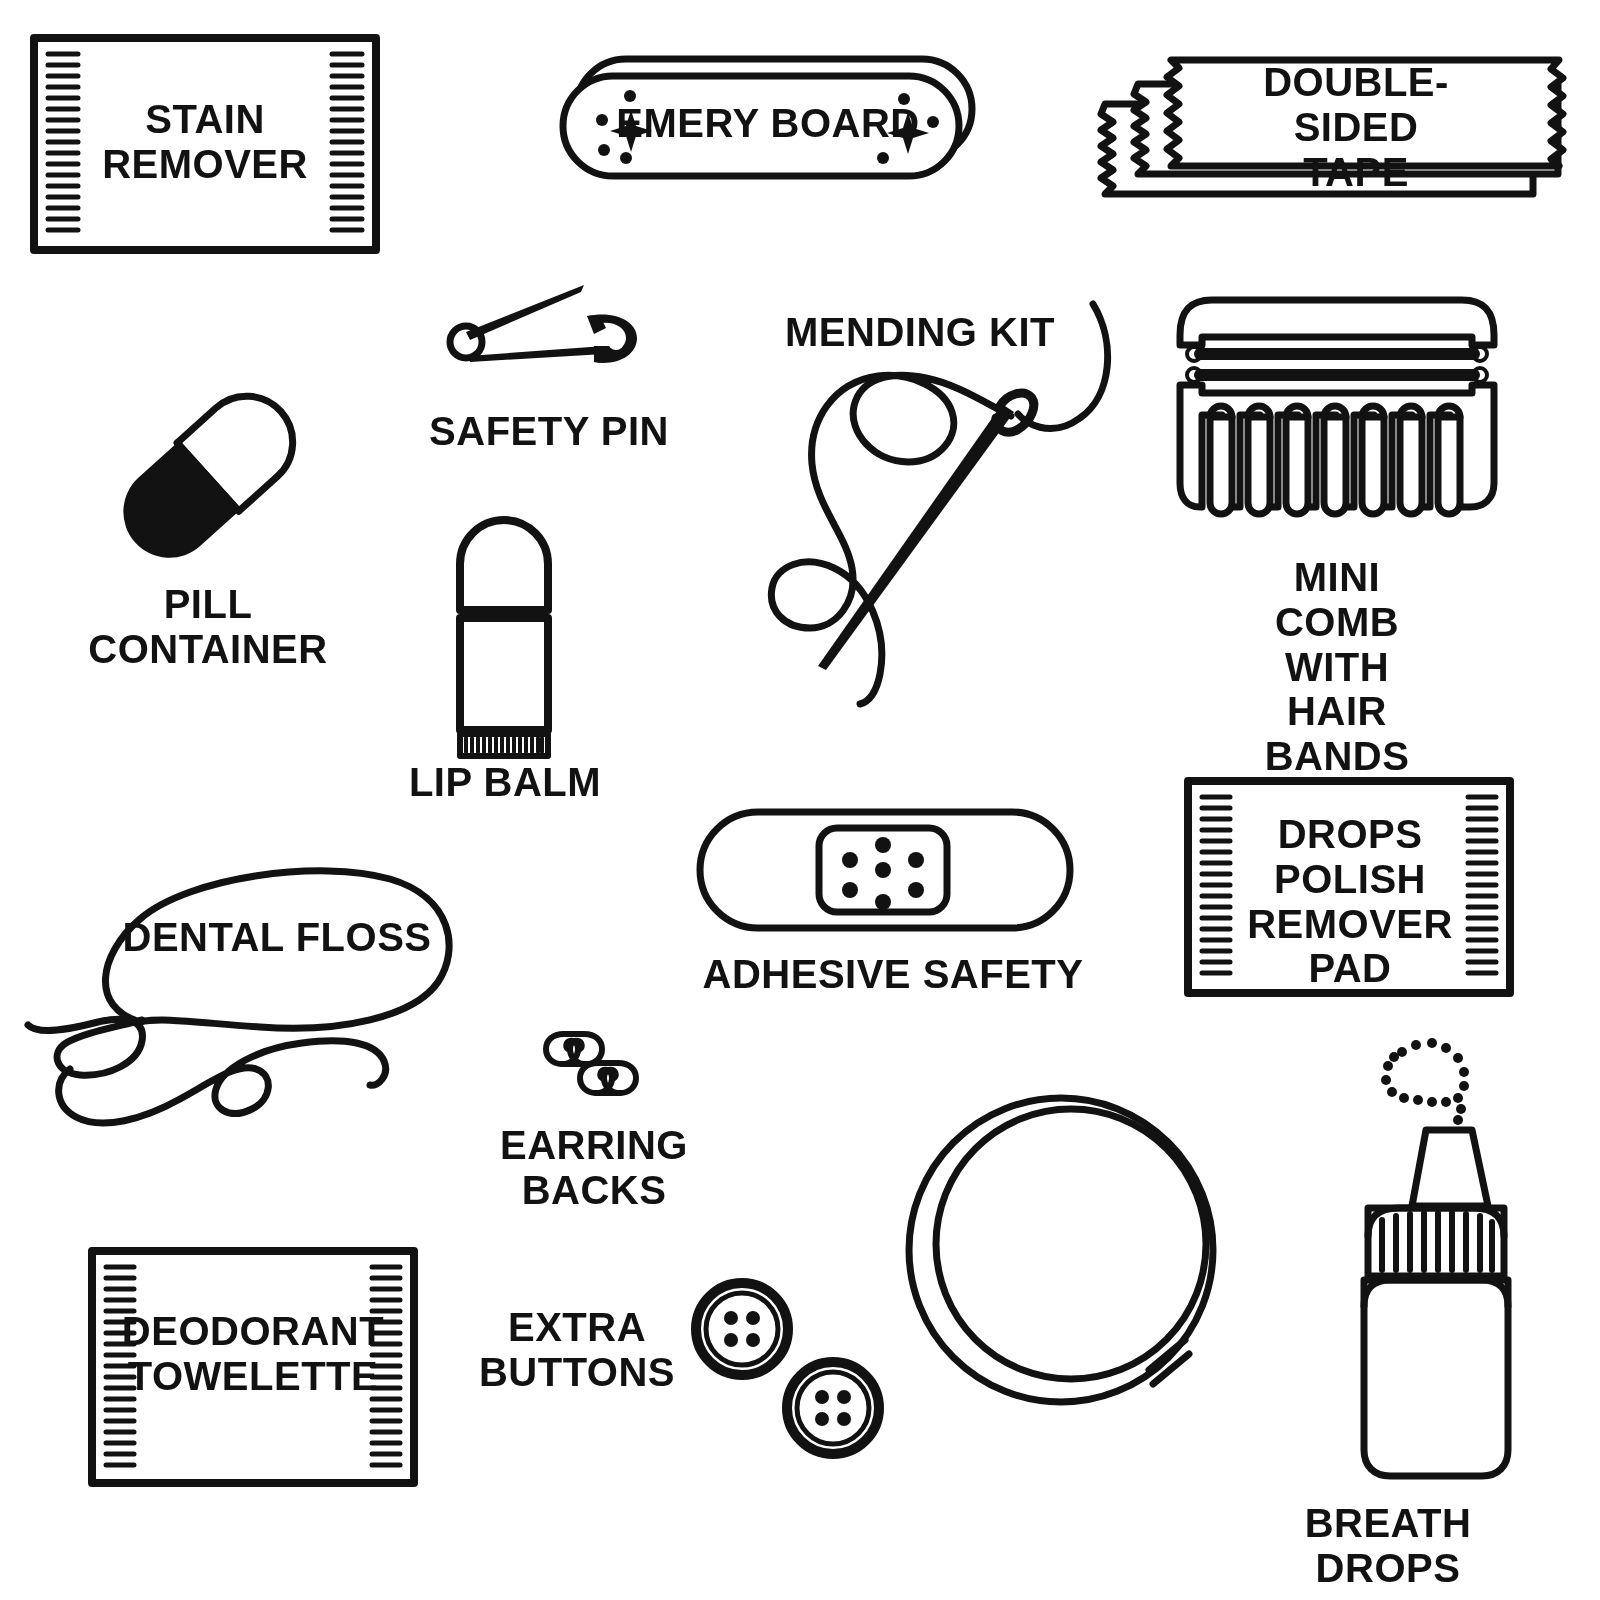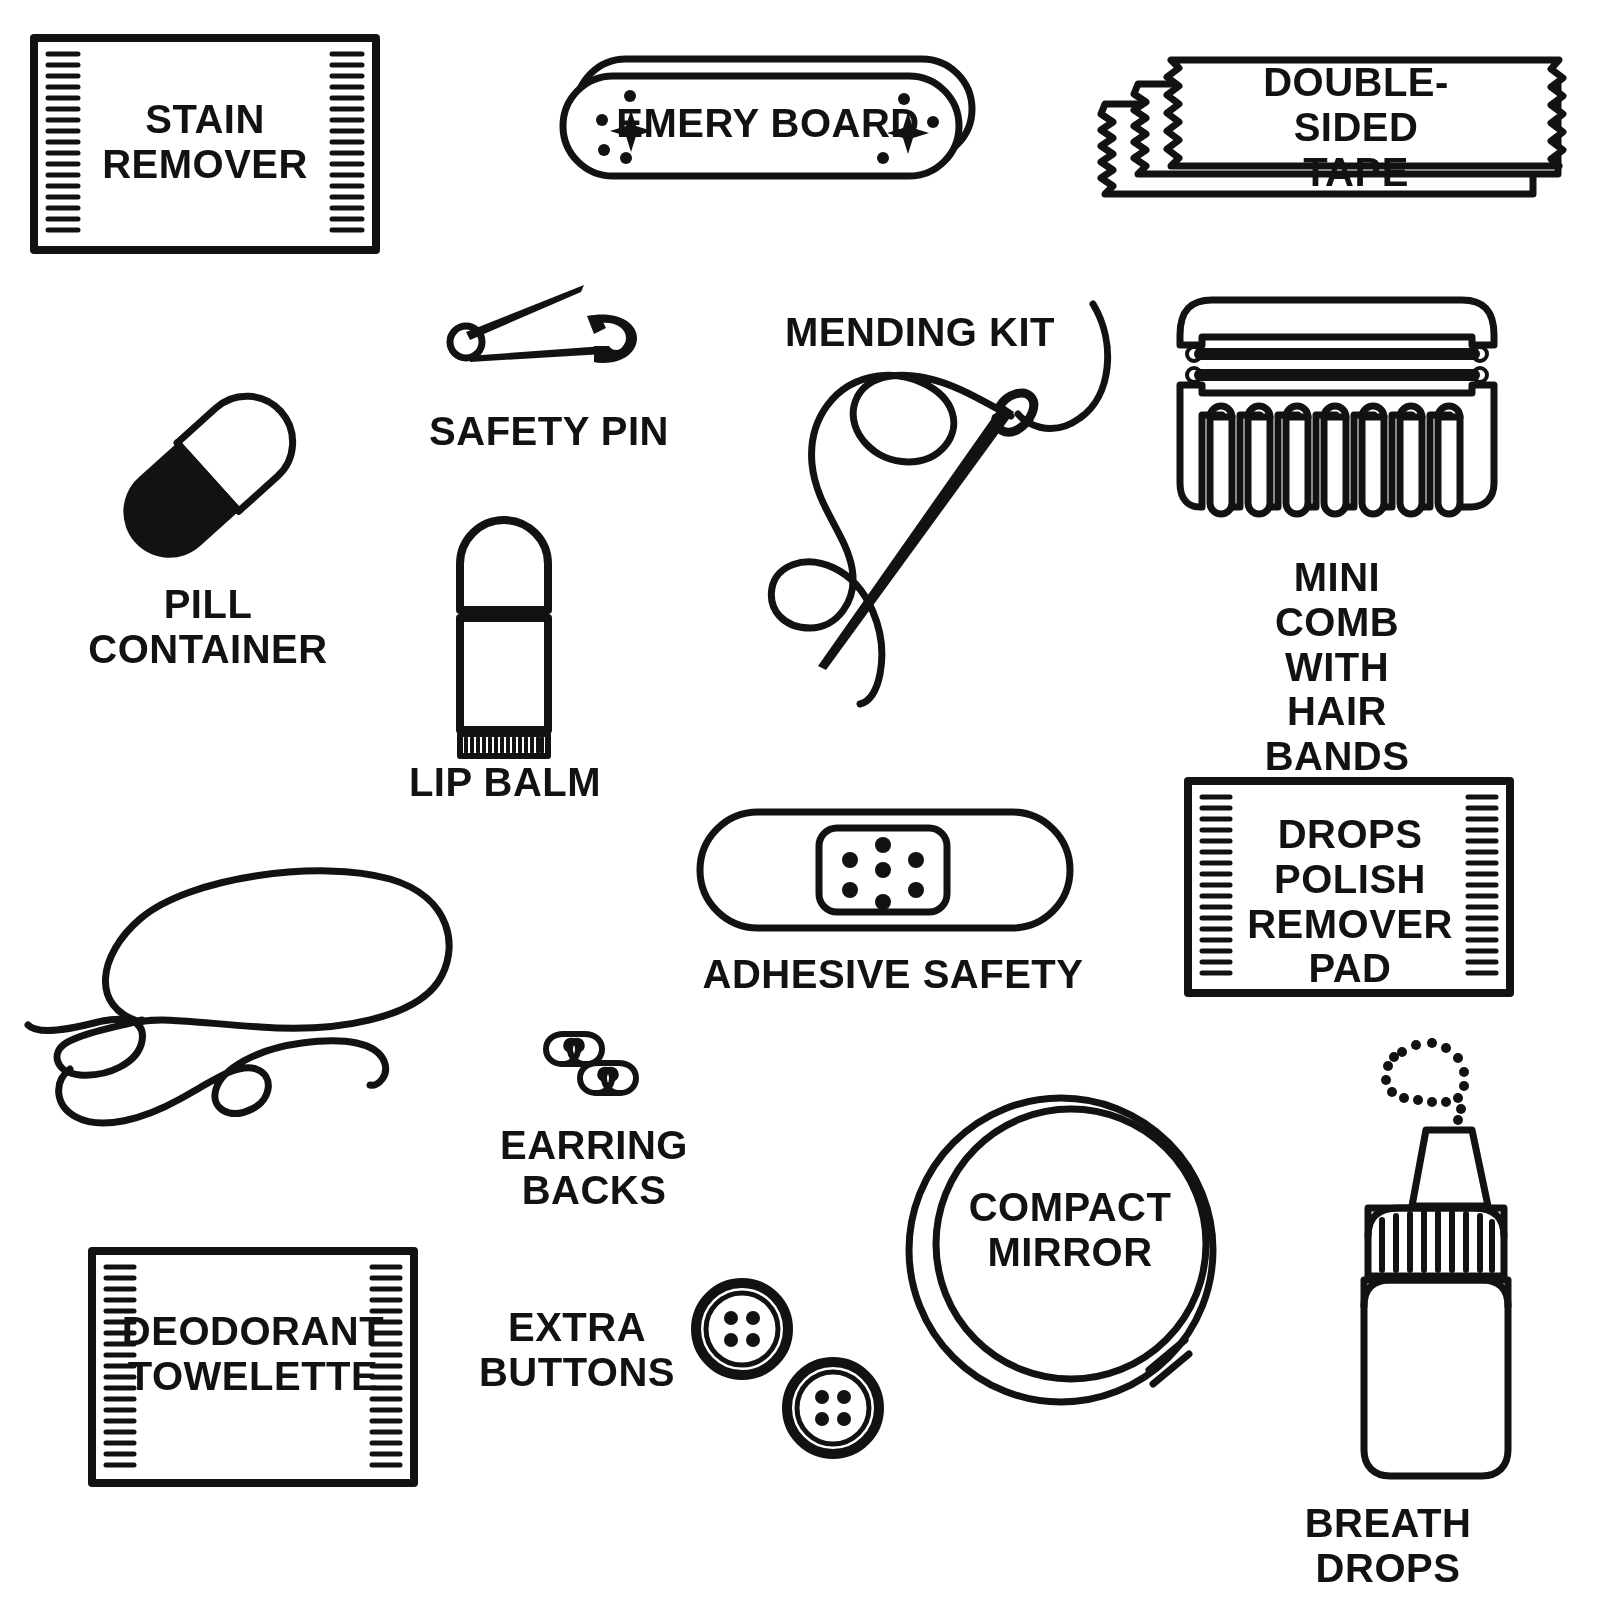--- a/index.html
+++ b/index.html
@@ -284,20 +284,21 @@
            C34 244 34 268 56 280
            C82 294 124 282 160 262
            C196 242 218 226 236 232
            C254 238 252 262 232 272
            C210 283 190 272 196 252
            C202 232 236 212 282 206
            C326 200 356 206 364 224
            C370 238 358 250 350 248"></path>
     </svg>
   </div>
+  <div class="label inside" style="left:277px; top:903px;">DENTAL FLOSS</div>
 
   <div class="item" style="left:695px; top:795px;">
     <svg width="380" height="130" viewBox="0 0 380 130">
       <rect x="5" y="5" width="370" height="116" rx="58" ry="58" class="stroke" stroke-width="7"></rect>
       <rect x="124" y="21" width="128" height="84" rx="18" ry="18" class="stroke" stroke-width="7"></rect>
       <g class="fillblk">
         <circle cx="188" cy="38" r="8"></circle>
         <circle cx="155" cy="53" r="8"></circle>
         <circle cx="221" cy="53" r="8"></circle>
         <circle cx="188" cy="63" r="8"></circle>
@@ -376,22 +377,20 @@
   <div class="item" style="left:903px; top:1036px;">
     <svg width="330" height="400" viewBox="0 0 330 400">
       <circle cx="158" cy="202" r="152" class="stroke" stroke-width="7"></circle>
       <circle cx="168" cy="196" r="135" class="stroke" stroke-width="7"></circle>
       <g class="stroke" stroke-width="7">
         <line x1="246" y1="322" x2="282" y2="292"></line>
         <line x1="250" y1="336" x2="286" y2="306"></line>
       </g>
     </svg>
   </div>
-  <div class="label inside" style="left:1070px; top:1173px;">COMPACT
-MIRROR</div>
 
   <div class="item" style="left:88px; top:1235px;">
     <svg width="330" height="240" viewBox="0 0 330 240">
       <rect x="4" y="4" width="322" height="232" class="stroke" stroke-width="8"></rect>
       <g class="stroke" stroke-width="5">
         <line x1="18" y1="20" x2="46" y2="20"></line>
           <line x1="18" y1="31" x2="46" y2="31"></line>
         <line x1="18" y1="42" x2="46" y2="42"></line>
           <line x1="18" y1="53" x2="46" y2="53"></line>
         <line x1="18" y1="64" x2="46" y2="64"></line>

